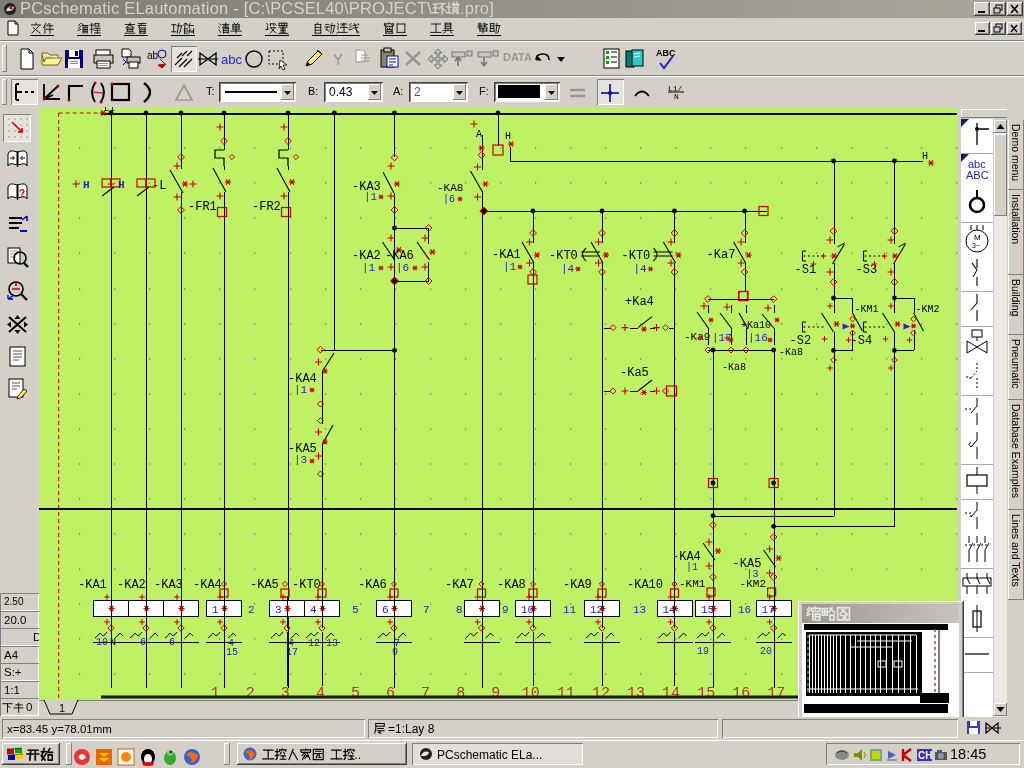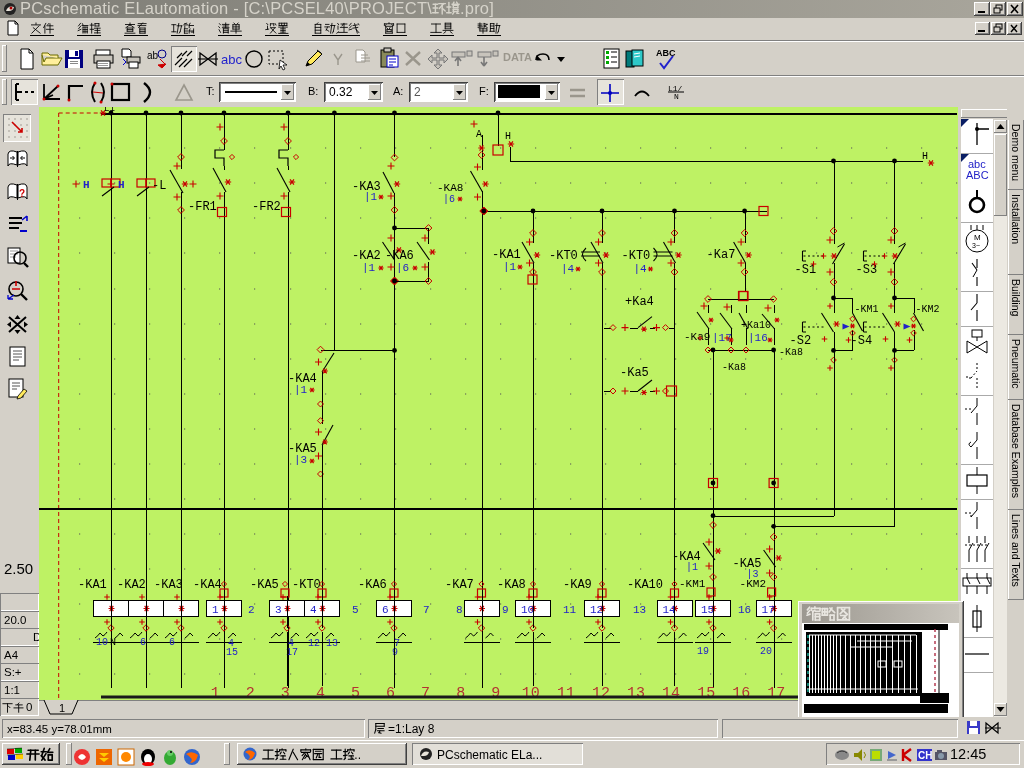--- a/index.html
+++ b/index.html
@@ -471,21 +471,21 @@
 <div class="abs" style="left:206px;top:85px;font-size:11px;color:#000;">T:</div>
 <div style="position:absolute;left:219px;top:82px;width:77px;height:20px;background:#fff;box-shadow:inset 1px 1px 0 #404040,inset -1px -1px 0 #fff,inset 2px 2px 0 #808080;"></div>
 <svg class="abs" style="left:223px;top:82px" width="56" height="20">
     <path d="M2 10 h52" stroke="#000" stroke-width="2"></path>
   </svg>
 <div style="position:absolute;left:281px;top:84px;width:13px;height:16px;background:#d4d0c8;box-shadow:inset -1px -1px 0 #808080,inset 1px 1px 0 #fff;"><svg width="13" height="16">
       <path d="M3 7 h7 l-3.5 4 z" fill="#000"></path>
     </svg></div>
 <div class="abs" style="left:308px;top:85px;font-size:11px;color:#000;">B:</div>
 <div style="position:absolute;left:324px;top:82px;width:59px;height:20px;background:#fff;box-shadow:inset 1px 1px 0 #404040,inset -1px -1px 0 #fff,inset 2px 2px 0 #808080;"></div>
-<div class="abs" style="left:329px;top:85px;font-size:12px;color:#000;">0.32</div>
+<div class="abs" style="left:329px;top:85px;font-size:12px;color:#000;">0.43</div>
 <div style="position:absolute;left:368px;top:84px;width:13px;height:16px;background:#d4d0c8;box-shadow:inset -1px -1px 0 #808080,inset 1px 1px 0 #fff;"><svg width="13" height="16">
       <path d="M3 7 h7 l-3.5 4 z" fill="#000"></path>
     </svg></div>
 <div class="abs" style="left:393px;top:85px;font-size:11px;color:#000;">A:</div>
 <div style="position:absolute;left:409px;top:82px;width:59px;height:20px;background:#fff;box-shadow:inset 1px 1px 0 #404040,inset -1px -1px 0 #fff,inset 2px 2px 0 #808080;"></div>
 <div class="abs" style="left:414px;top:85px;font-size:12px;color:#555;">2</div>
 <div style="position:absolute;left:453px;top:84px;width:13px;height:16px;background:#d4d0c8;box-shadow:inset -1px -1px 0 #808080,inset 1px 1px 0 #fff;"><svg width="13" height="16">
       <path d="M3 7 h7 l-3.5 4 z" fill="#000"></path>
     </svg></div>
 <div class="abs" style="left:479px;top:85px;font-size:11px;color:#000;">F:</div>
@@ -569,21 +569,21 @@
 <svg class="abs" style="left:5px;top:344px" width="25" height="25">
     <rect x="5" y="3" width="15" height="19" fill="#fff" stroke="#000"></rect>
     <path d="M8 7 h9 M8 10 h9 M8 13 h9 M8 16 h6" stroke="#555"></path>
   </svg>
 <svg class="abs" style="left:5px;top:376px" width="25" height="25">
     <rect x="4" y="3" width="14" height="18" fill="#fff" stroke="#000"></rect>
     <path d="M7 7 h8 M7 10 h8 M7 13 h5" stroke="#555"></path>
     <path d="M13 20 l6 -7 l3 2 l-6 7 l-4 1 z" fill="#ffe95c" stroke="#000" stroke-width="0.8"></path>
   </svg>
 <div style="position:absolute;left:0px;top:593.0px;width:39px;height:18px;background:#d4d0c8;box-shadow:inset 1px 1px 0 #808080,inset -1px -1px 0 #fff;"></div>
-<div class="abs" style="left:4px;top:560px;font-size:15px;color:#000;">2.50</div>
+<div class="abs" style="left:4px;top:596.0px;font-size:10px;color:#000;">2.50</div>
 <div style="position:absolute;left:0px;top:610.5px;width:39px;height:18px;background:#d4d0c8;box-shadow:inset 1px 1px 0 #808080,inset -1px -1px 0 #fff;"></div>
 <div class="abs" style="left:4px;top:613.5px;font-size:11.5px;color:#000;">20.0</div>
 <div style="position:absolute;left:0px;top:628.0px;width:39px;height:18px;background:#d4d0c8;box-shadow:inset 1px 1px 0 #808080,inset -1px -1px 0 #fff;"></div>
 <div class="abs" style="left:4px;top:631.0px;font-size:11.5px;color:#000;margin-left:29px;">DIA</div>
 <div style="position:absolute;left:0px;top:645.5px;width:39px;height:18px;background:#d4d0c8;box-shadow:inset 1px 1px 0 #808080,inset -1px -1px 0 #fff;"></div>
 <div class="abs" style="left:4px;top:648.5px;font-size:11.5px;color:#000;">A4</div>
 <div style="position:absolute;left:0px;top:663.0px;width:39px;height:18px;background:#d4d0c8;box-shadow:inset 1px 1px 0 #808080,inset -1px -1px 0 #fff;"></div>
 <div class="abs" style="left:4px;top:666.0px;font-size:11.5px;color:#000;">S:+</div>
 <div style="position:absolute;left:0px;top:680.5px;width:39px;height:18px;background:#d4d0c8;box-shadow:inset 1px 1px 0 #808080,inset -1px -1px 0 #fff;"></div>
 <div class="abs" style="left:4px;top:683.5px;font-size:11.5px;color:#000;">1:1</div>
@@ -1588,12 +1588,12 @@
   </svg>
 <svg class="abs" style="left:916px;top:747px" width="17" height="16">
     <rect x="1" y="2" width="15" height="12" fill="#33c"></rect>
     <text x="2" y="12" font-size="10" fill="#fff" font-family="Liberation Sans" font-weight="bold">CH</text>
   </svg>
 <svg class="abs" style="left:933px;top:747px" width="17" height="16">
     <rect x="2" y="5" width="12" height="8" fill="#556"></rect>
     <circle cx="8" cy="9" r="3" fill="#89a"></circle>
     <rect x="4" y="3" width="5" height="3" fill="#556"></rect>
   </svg>
-<div class="abs" style="left:950px;top:746px;font-size:14.5px;color:#000;">12:45</div>
+<div class="abs" style="left:950px;top:746px;font-size:14.5px;color:#000;">18:45</div>
 </body></html>

